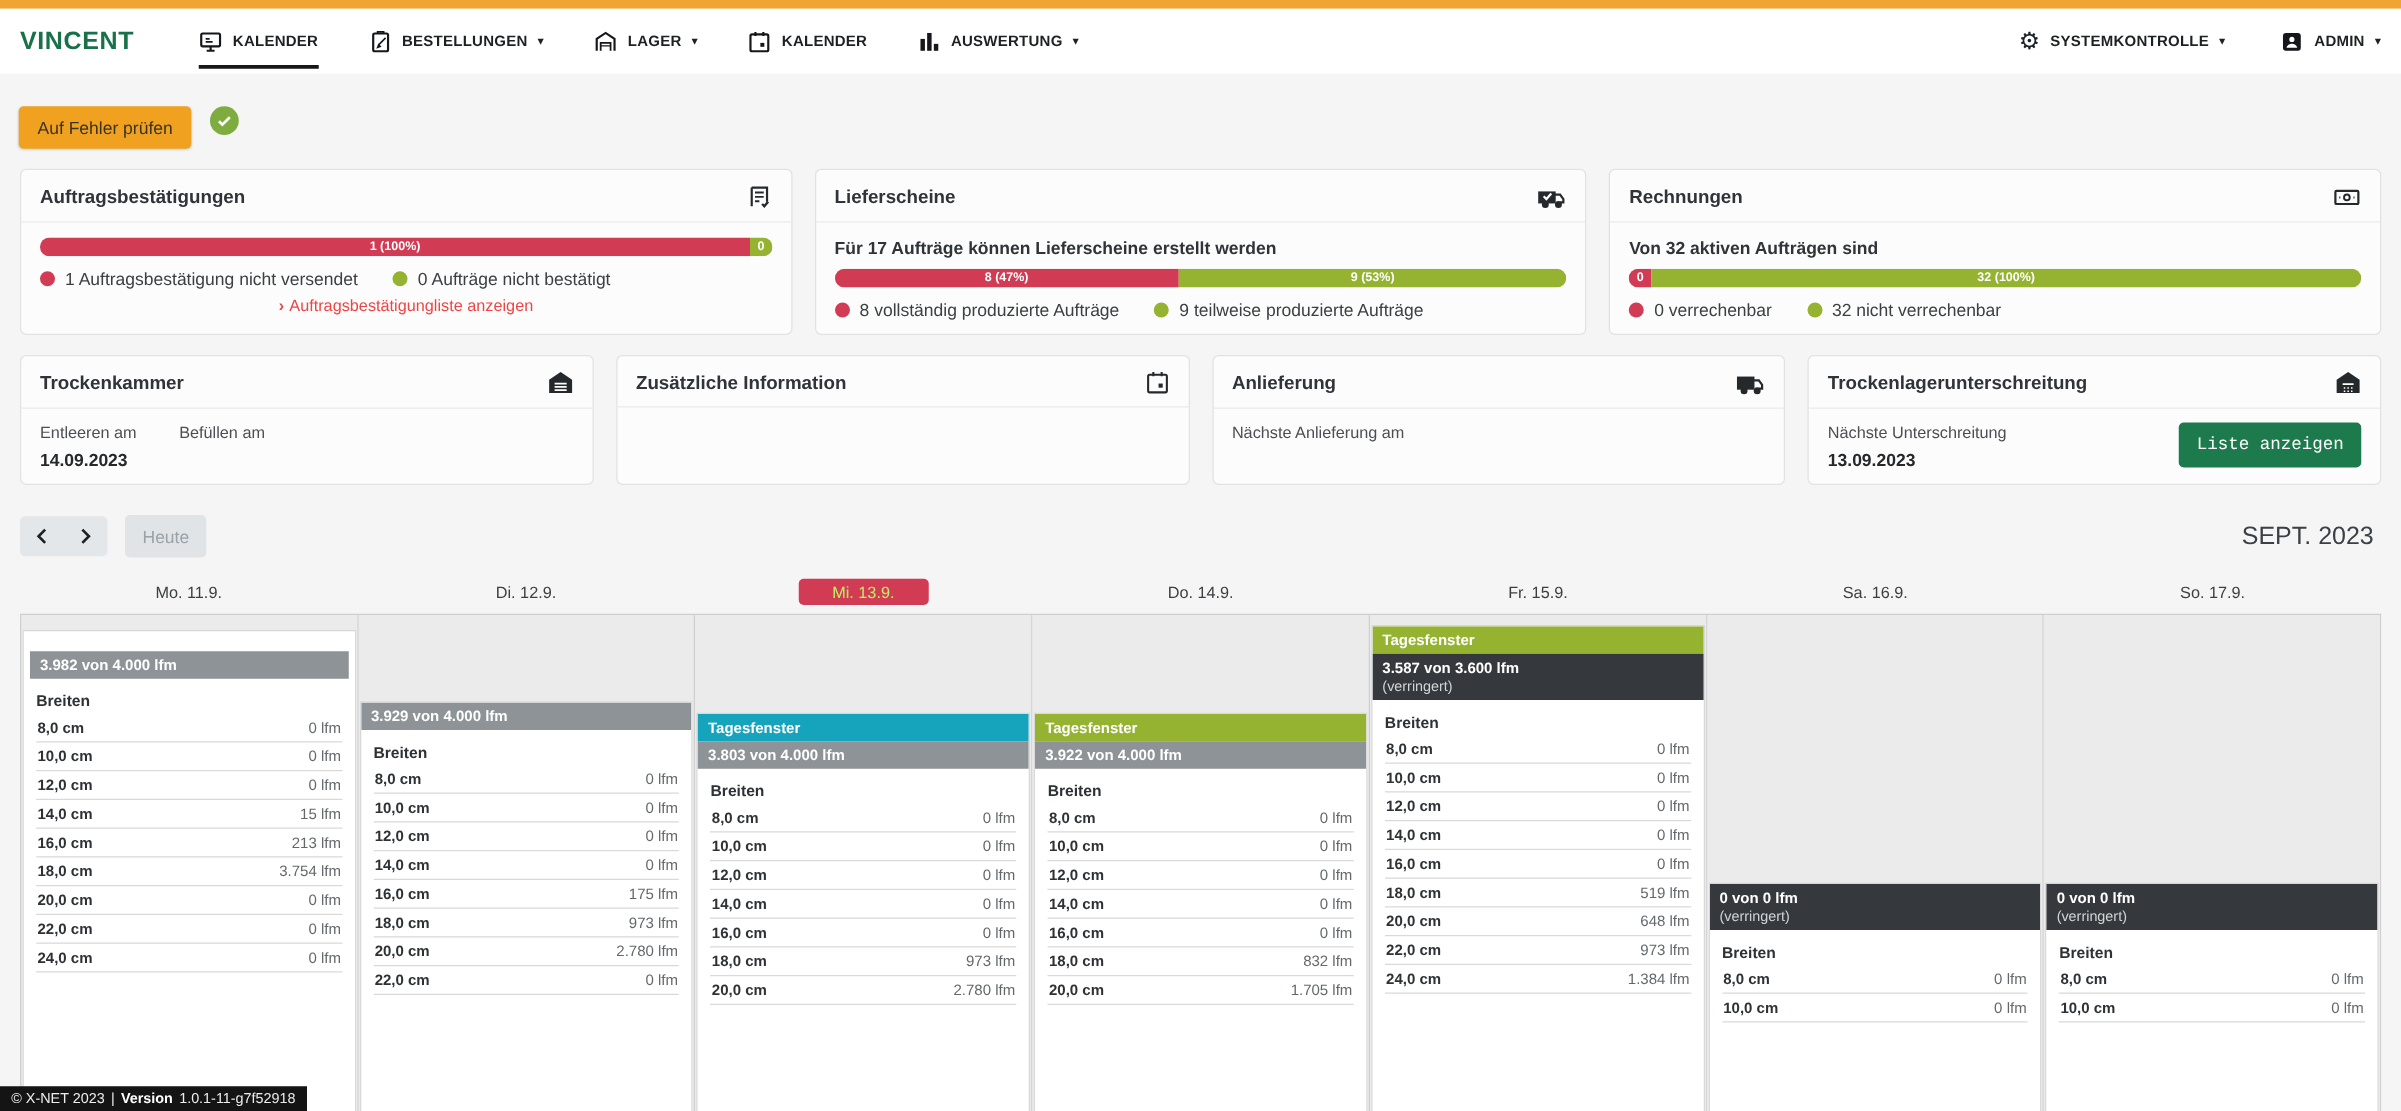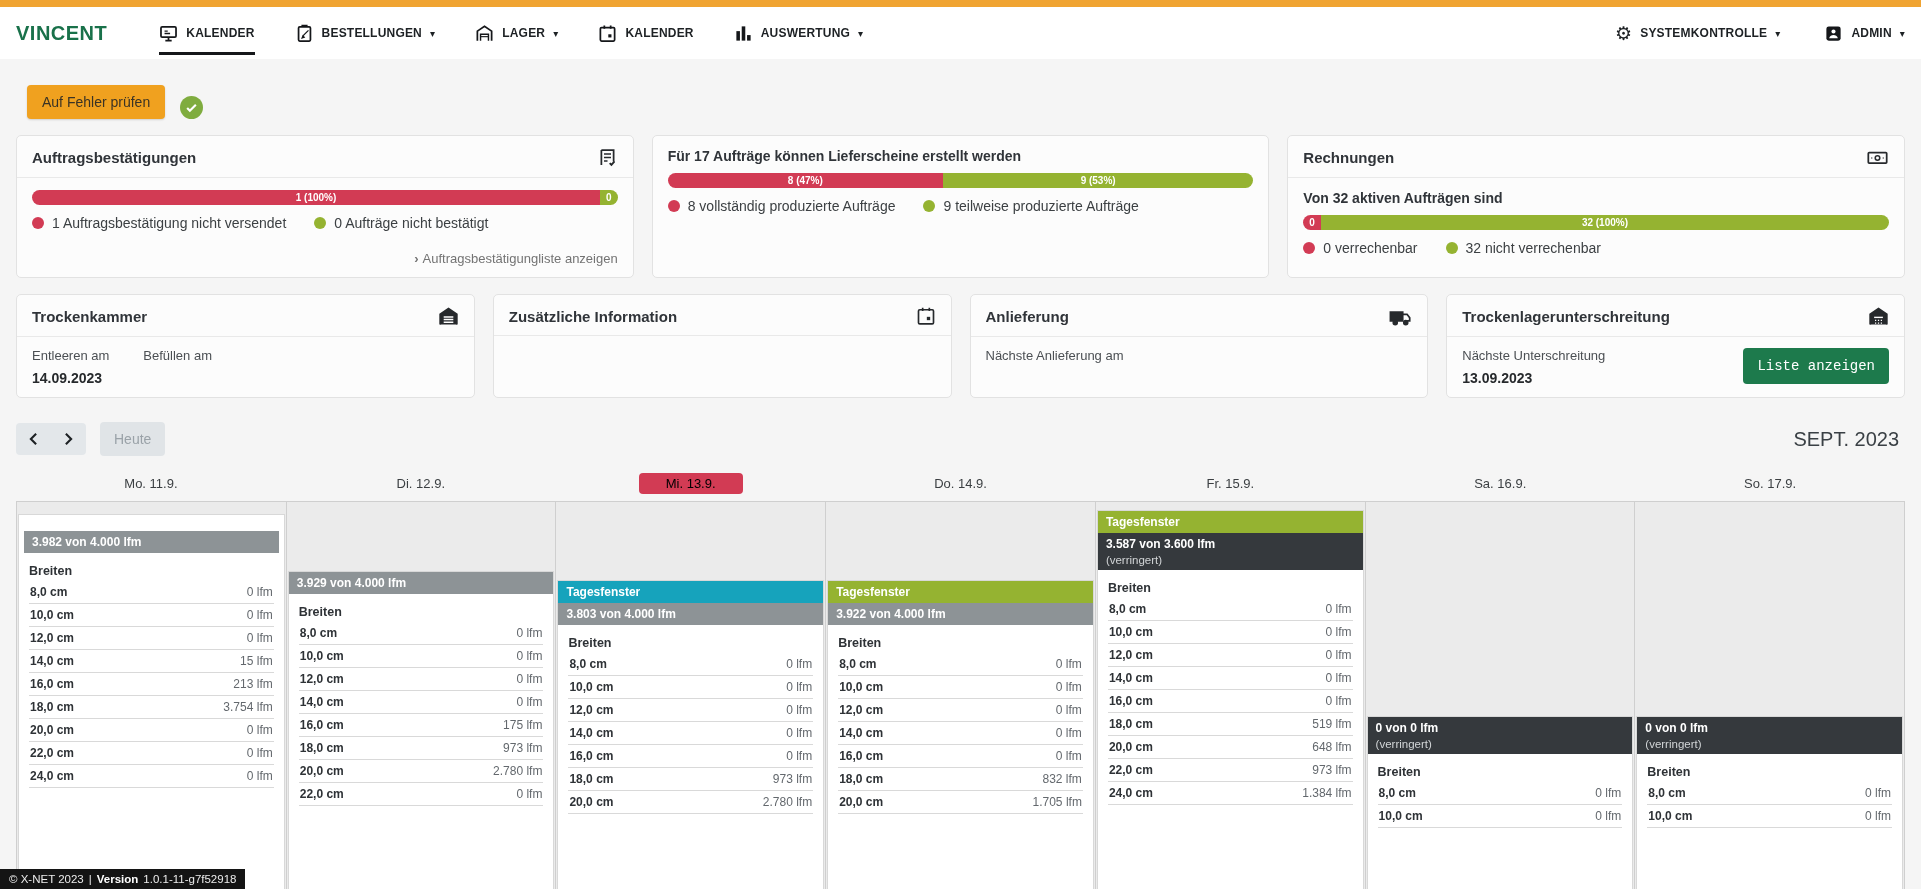--- a/index.html
+++ b/index.html
@@ -17,21 +17,21 @@
   .nav-item { position:relative; height:52px; display:flex; align-items:center; gap:8px;
     margin-right:40px; font-size:12px; font-weight:bold; color:#1d2124; cursor:pointer; letter-spacing:.2px; }
   .nav-item.active::after { content:""; position:absolute; left:0; right:0; bottom:4px; height:3px; background:#15171a; }
   .nav-right { margin-left:auto; display:flex; align-items:center; }
   .nav-right .nav-item { margin-right:0; margin-left:44px; }
   .caret { font-size:10px; color:#1d2124; }
   .icon svg { display:block; }
   .gear-glyph { font-family:"DejaVu Sans", sans-serif; font-size:19px; line-height:1; }
 
   
-  .toolbar { padding:26px 27px 16px; display:flex; align-items:flex-end; flex:0 0 auto; }
+  .toolbar { padding:26px 15px 16px; display:flex; align-items:flex-start; flex:0 0 auto; }
   .btn-orange { background:#f0a11f; color:#3a3325; border:none; border-radius:4px;
     padding:9px 15px; font-size:14px; font-family:inherit; cursor:pointer; box-shadow:0 1px 2px rgba(0,0,0,.15); }
   .check-circle { width:23px; height:23px; border-radius:50%; background:#7fac3f; margin-left:15px;
     display:flex; align-items:center; justify-content:center; }
 
   
   .cards-row { display:flex; gap:18px; padding:0 16px; flex:0 0 auto; }
   .card { flex:1; background:#fcfcfc; border:1px solid #e2e2e2; border-radius:5px; overflow:hidden; }
   .card-head { display:flex; justify-content:space-between; align-items:center;
     padding:11px 15px 9px; border-bottom:1px solid #e9e9e9; }
@@ -40,21 +40,21 @@
   .lead { font-size:14px; font-weight:bold; color:#303439; margin-bottom:9px; }
   .pbar { display:flex; height:15px; border-radius:8px; overflow:hidden; }
   .bar-seg { height:100%; display:flex; align-items:center; justify-content:center;
     color:#fff; font-size:10px; font-weight:bold; white-space:nowrap; }
   .bar-seg.red { background:#d23b54; }
   .bar-seg.green { background:#95b331; }
   .legend { display:flex; gap:28px; margin-top:10px; font-size:14px; color:#3c4043; }
   .legend-item { display:flex; align-items:center; gap:8px; }
   .dot { width:12px; height:12px; border-radius:50%; flex:0 0 auto; }
   .dot.red { background:#d23b54; } .dot.green { background:#95b331; }
-  .card-link { margin-top:20px; text-align:right; font-size:13px; color:#737373; cursor:pointer; }
+  .card-link { margin-top:6px; text-align:center; font-size:13px; color:#ef4444; cursor:pointer; }
   .card-link .chev { font-weight:bold; margin-right:4px; }
 
   .info-row { display:flex; gap:18px; padding:16px 16px 0; flex:0 0 auto; }
   .info-card { flex:1; background:#fcfcfc; border:1px solid #e2e2e2; border-radius:5px; min-height:100px; }
   .info-body { padding:11px 15px; display:flex; align-items:flex-start; }
   .field { margin-right:34px; }
   .field-label { font-size:13px; color:#4b4f53; }
   .field-value { font-size:14px; font-weight:bold; color:#26292c; margin-top:7px; }
   .btn-green { background:#1d7a4c; color:#fff; border:none; border-radius:4px;
     padding:10px 14px; font-size:14px; font-family:Liberation Mono, monospace; cursor:pointer; margin-left:auto; }
@@ -62,21 +62,21 @@
   
   .cal-nav { display:flex; align-items:center; padding:24px 22px 12px 16px; flex:0 0 auto; }
   .chev-group { display:flex; background:#e3e7ea; border-radius:4px; overflow:hidden; }
   .chev-btn { padding:9px 12px; cursor:pointer; display:flex; align-items:center; }
   .btn-heute { margin-left:14px; background:#e0e4e7; color:#9aa2a8; border:none; border-radius:4px;
     padding:9px 14px; font-size:14px; font-family:inherit; cursor:default; }
   .month-label { margin-left:auto; font-size:20px; color:#3a4045; }
 
   .day-headers { display:flex; margin:2px 16px 0; flex:0 0 auto; }
   .day-hcell { flex:1; text-align:center; font-size:13px; color:#3b3f42; padding:6px 0 10px; }
-  .day-pill { background:#d23b54; color:#000000; padding:3px 27px; border-radius:4px;margin-top:17px; }
+  .day-pill { background:#d23b54; color:#bef264; padding:3px 27px; border-radius:4px;margin-top:17px; }
 
   .week-grid { display:flex; margin:0 16px; flex:1 1 auto; min-height:0; overflow:hidden;
     border-top:1px solid #cfcfcf; }
   .day-col { flex:1; background:#ebebeb; border-right:1px solid #cfcfcf; overflow:hidden; }
   .day-col:first-child { border-left:1px solid #cfcfcf; }
   .day-box { background:#ffffff; border:1px solid #d8d8d8; margin:0 1px; height:1200px; overflow:hidden; }
   .tf-bar { padding:4px 8px; font-size:12px; font-weight:bold; color:#fff; }
   .tf-green { background:#95b331; } .tf-teal { background:#16a3bc; }
   .cap-bar { padding:4px 8px; font-size:12px; font-weight:bold; color:#fff; }
   .cap-gray { background:#8d9396; } .cap-dark { background:#35393d; }
@@ -217,20 +217,32 @@
           <span>0 Aufträge nicht bestätigt</span>
         </span>
       </div>
       <div class="card-link">
         <span class="chev">›</span><span>Auftragsbestätigungliste anzeigen</span>
       </div>
     </div>
   </div>
 
   <div class="card">
+    <div class="card-head">
+      <span class="card-title">Lieferscheine</span>
+      <span class="icon">
+        <svg width="23" height="21" viewBox="0 0 26 24" fill="none" stroke="#26292c" stroke-width="2">
+            <rect x="1.5" y="8" width="14" height="9" fill="#26292c"></rect>
+            <path d="M15.5 10h5l3 4v3h-3"></path>
+            <circle cx="7" cy="19" r="2.2" fill="#26292c"></circle>
+            <circle cx="19" cy="19" r="2.2" fill="#26292c"></circle>
+            <path d="M5.5 11.5l2.5 2.5 4.5-5" stroke="#fff" stroke-width="2"></path>
+          </svg>
+      </span>
+    </div>
     <div class="card-body">
       <div class="lead">Für 17 Aufträge können Lieferscheine erstellt werden</div>
       <div class="pbar">
           <div class="bar-seg red" style="width: 47%;">8 (47%)</div>
           <div class="bar-seg green" style="width: 53%;">9 (53%)</div>
         </div>
       <div class="legend">
         <span class="legend-item">
           <span class="dot red"></span>
           <span>8 vollständig produzierte Aufträge</span>

